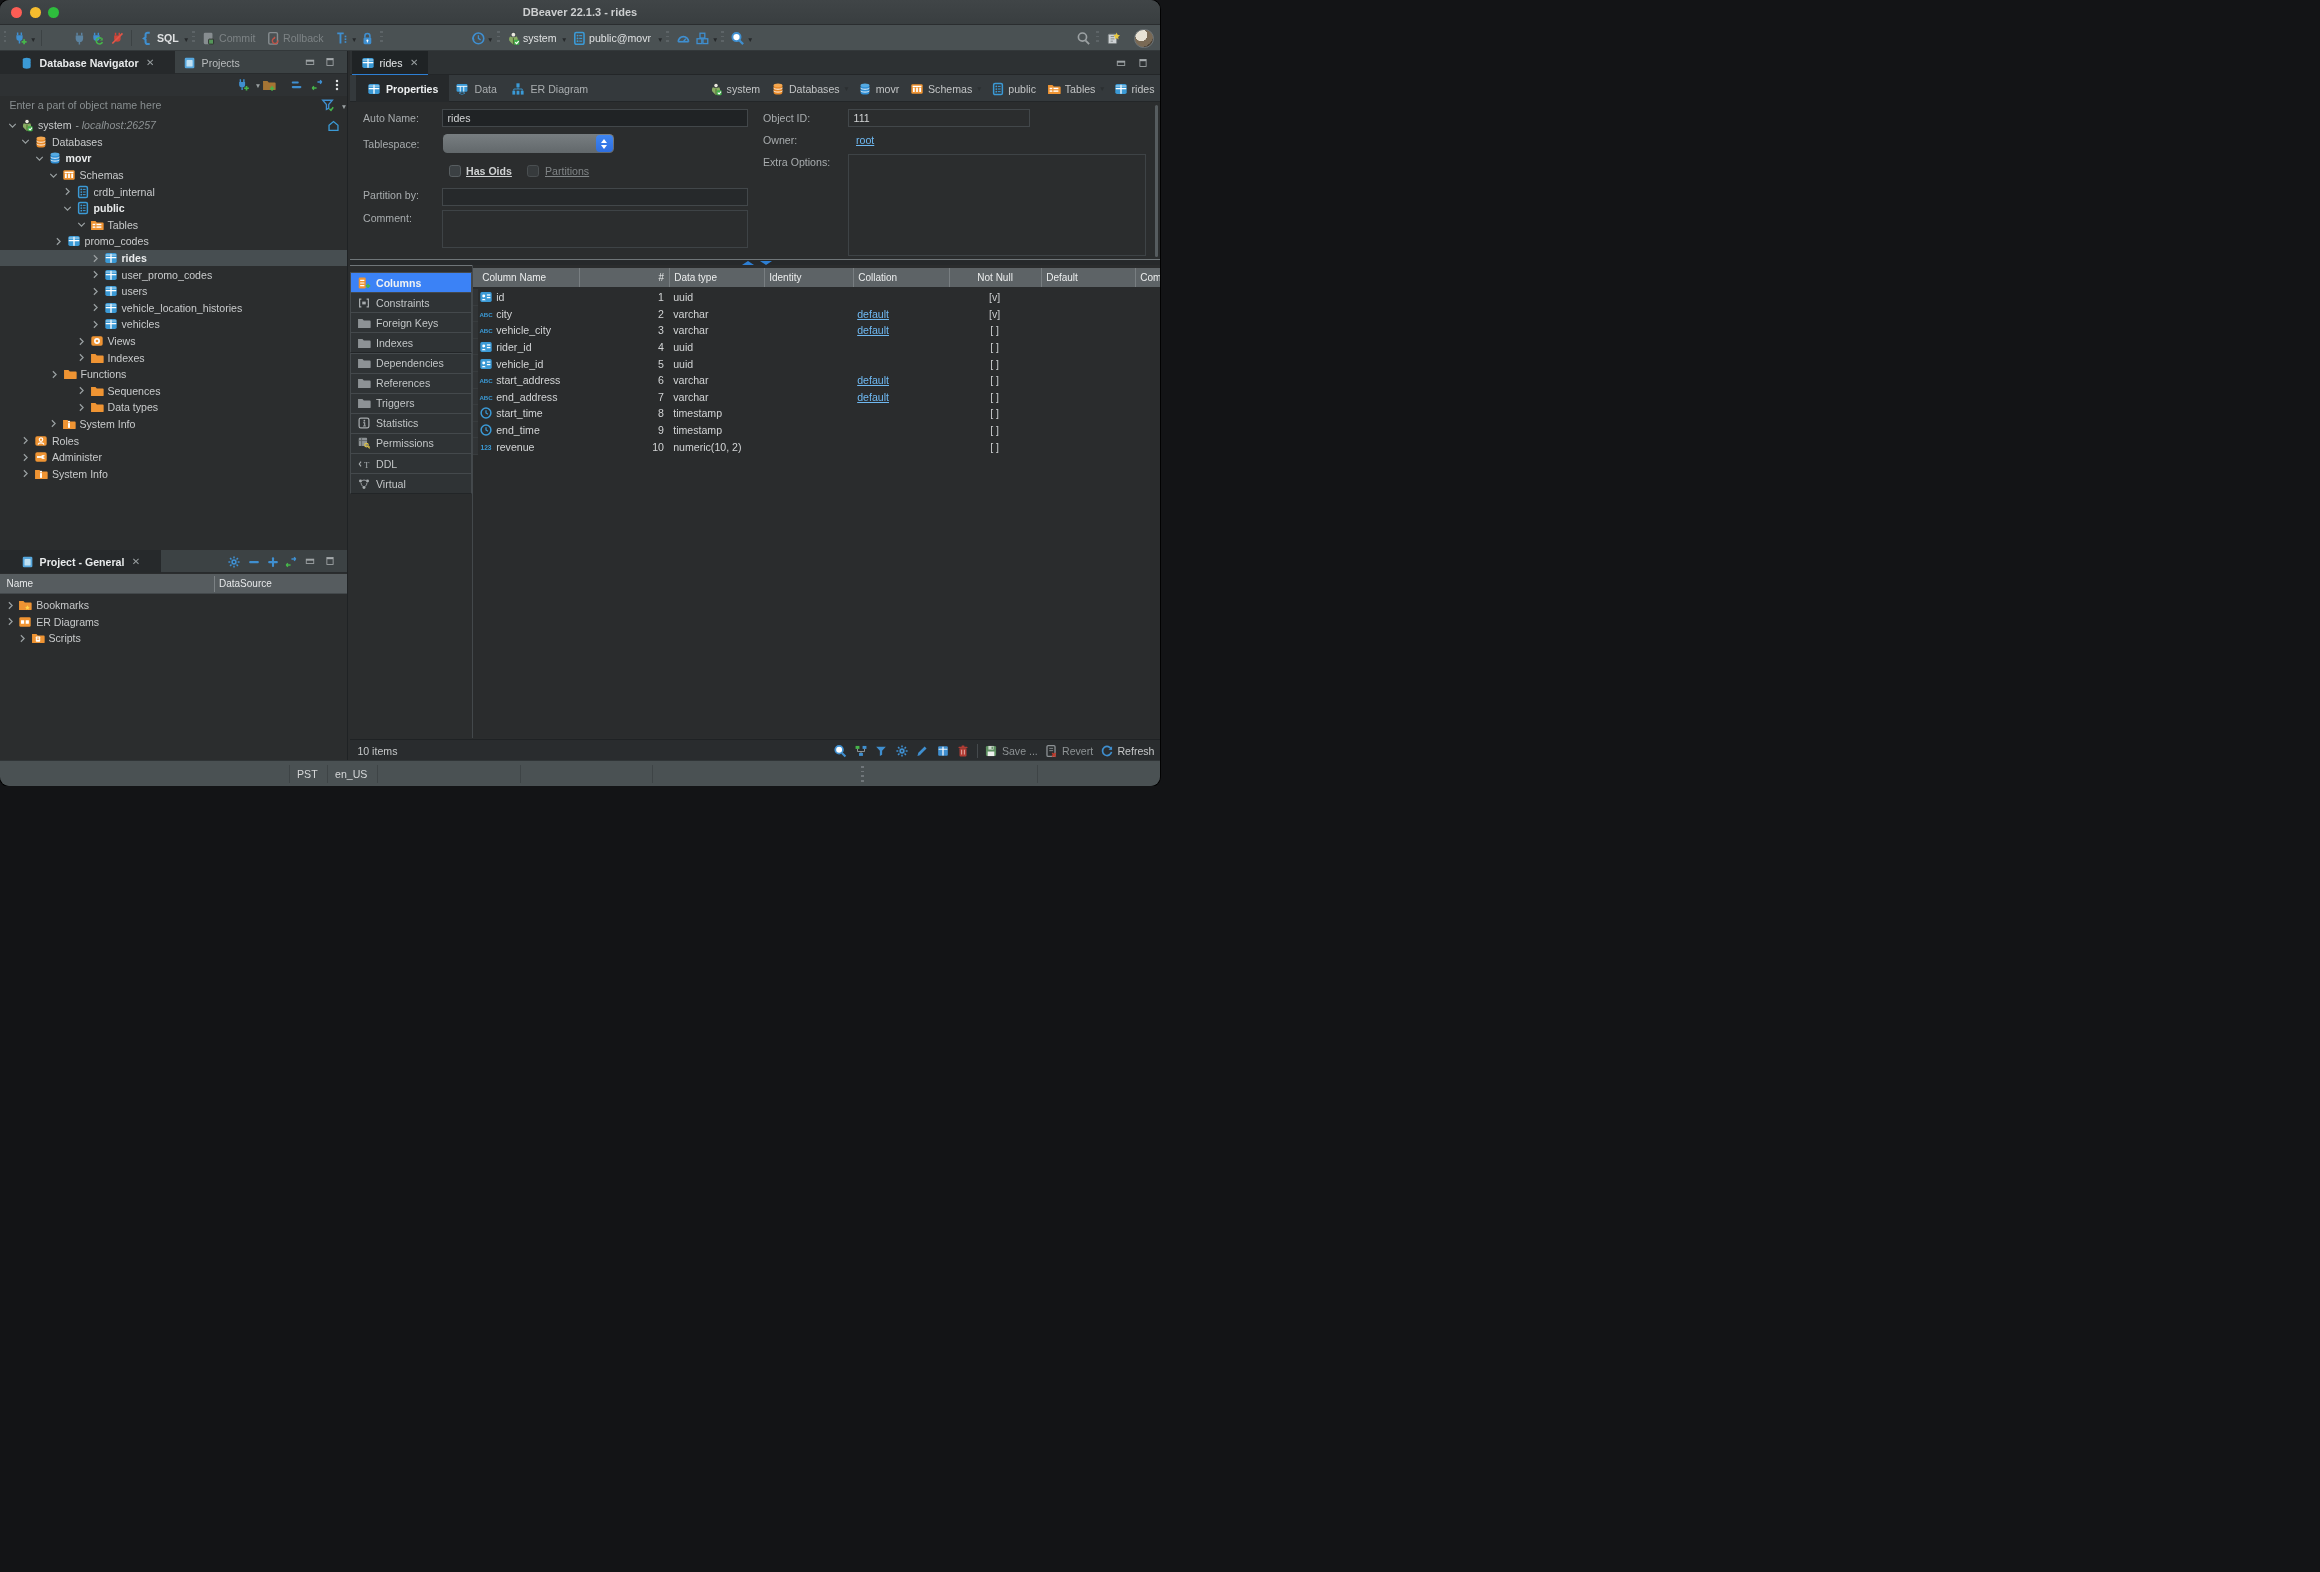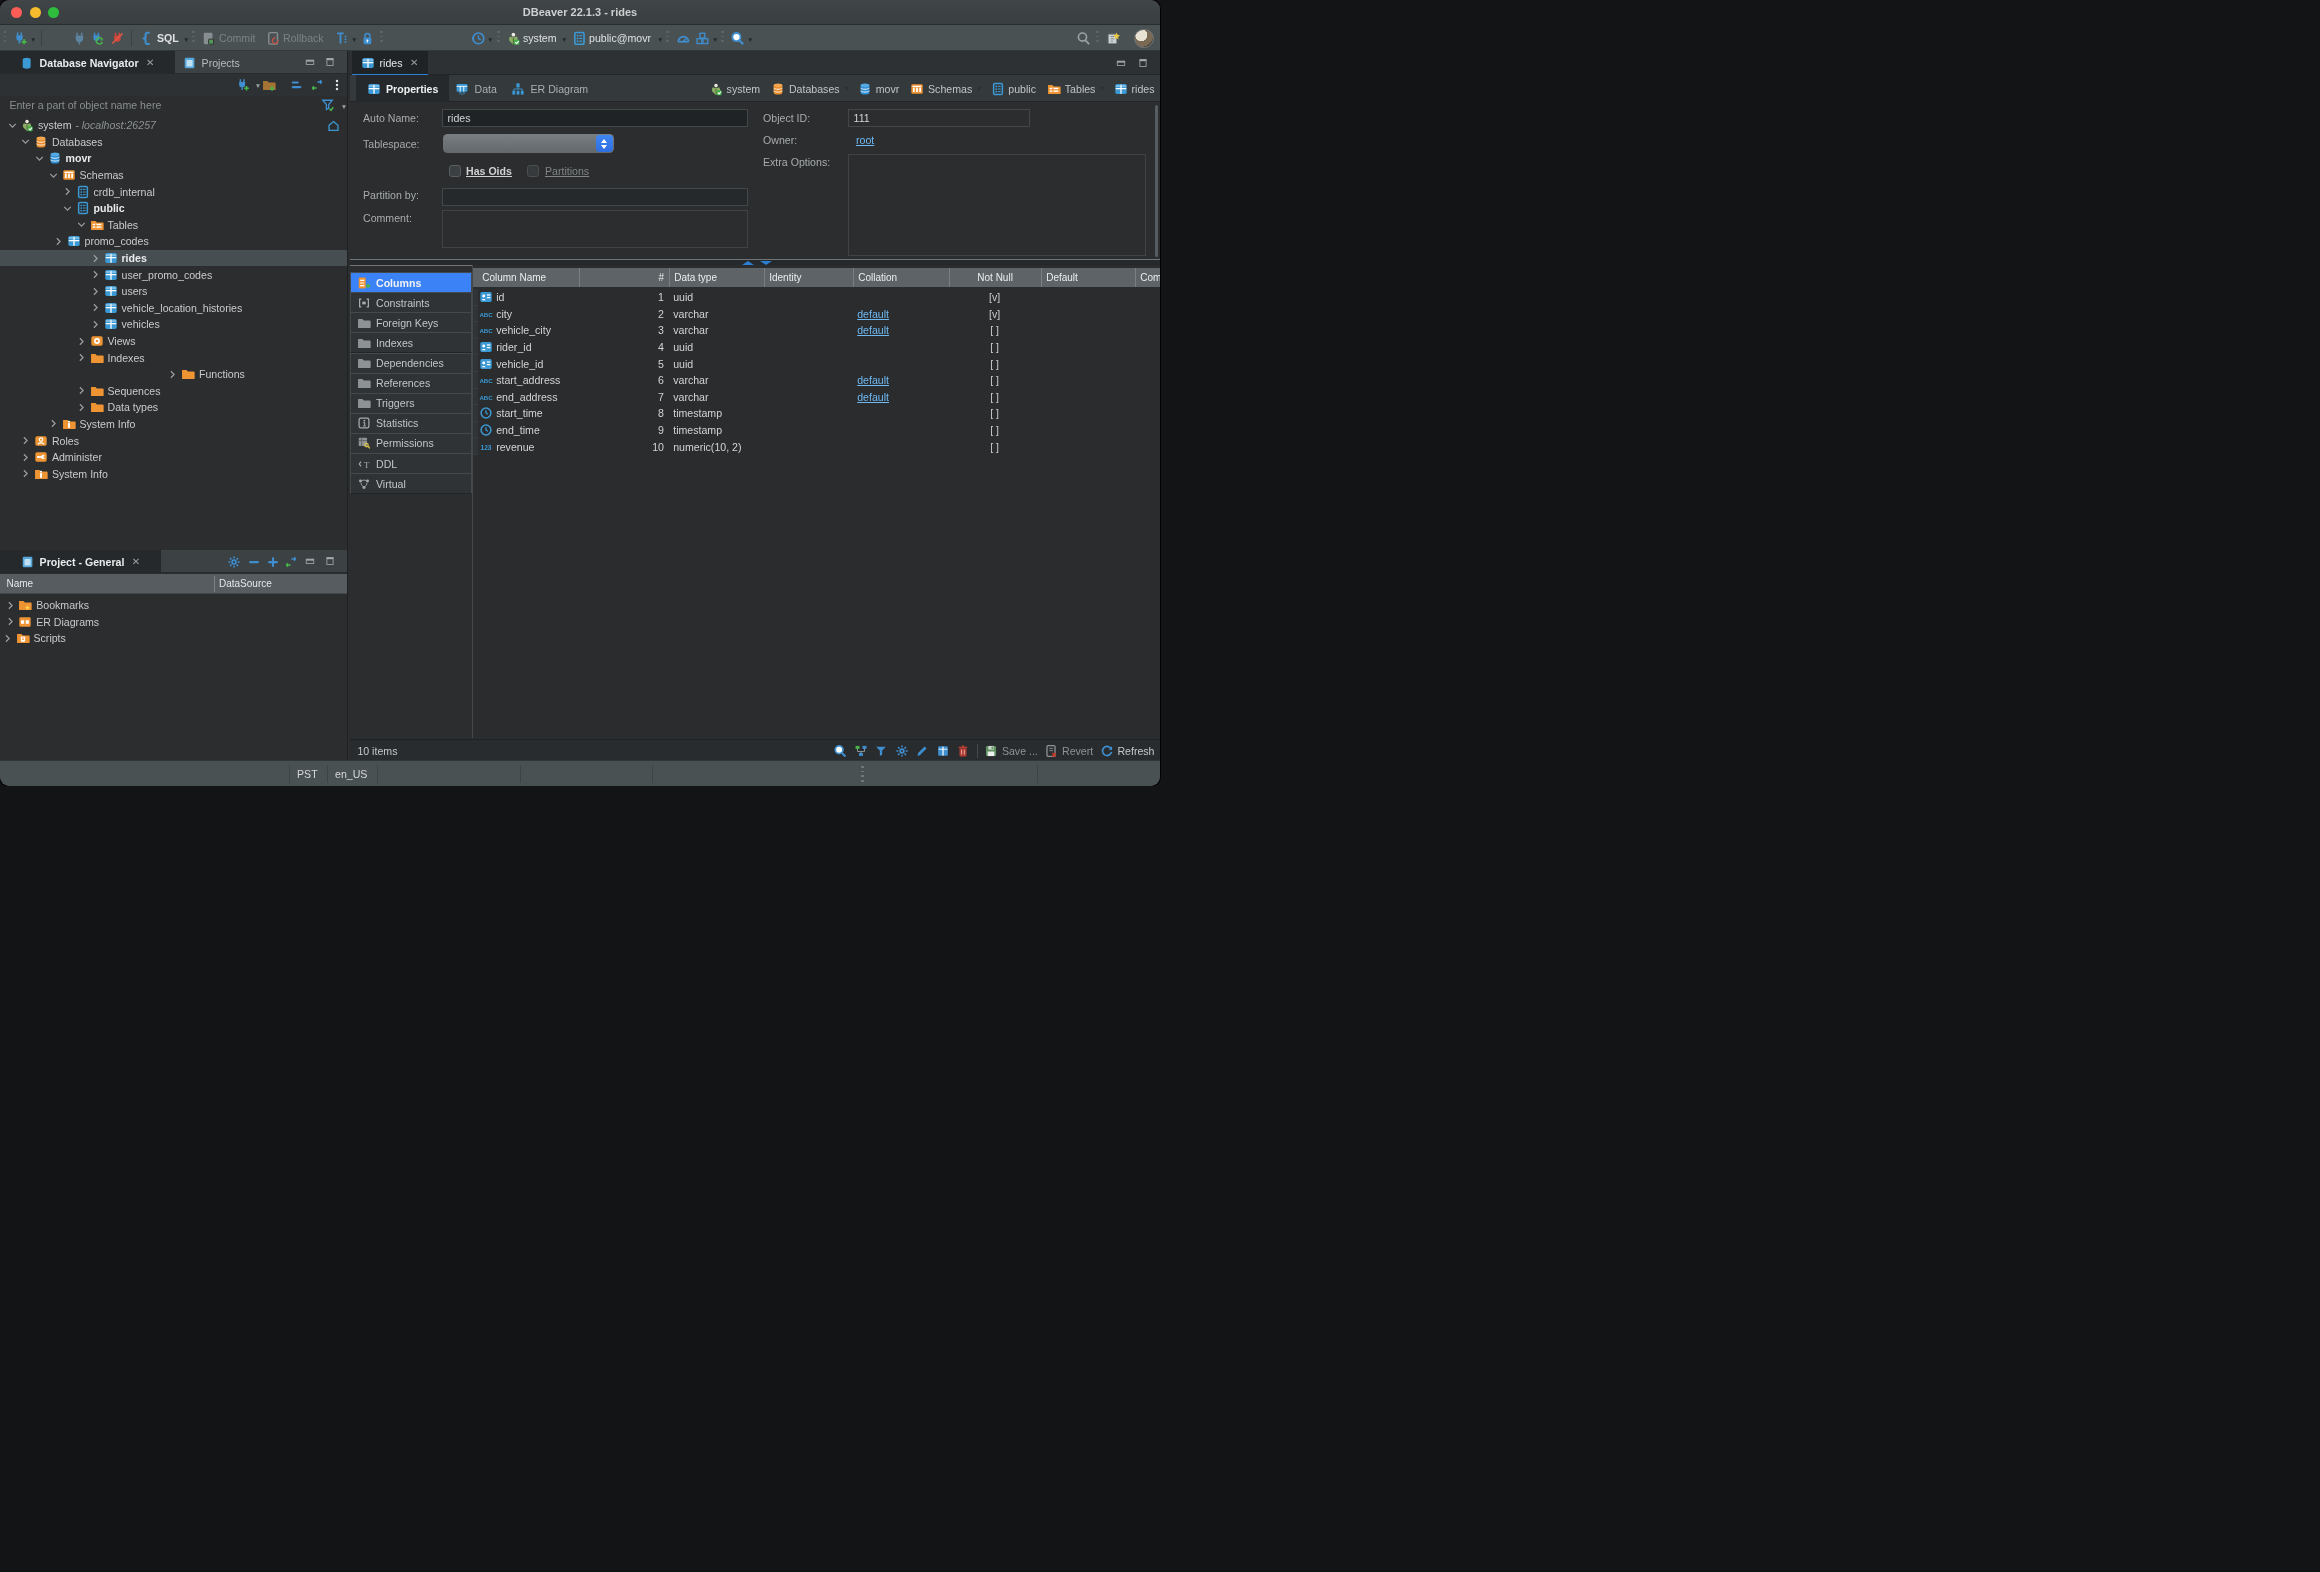--- a/index.html
+++ b/index.html
@@ -644,21 +644,21 @@
             <span class="ticon i">
               <svg viewBox="0 0 16 16" xmlns="http://www.w3.org/2000/svg">
                 <path d="M1.2 3.4h5l1.6 1.8h6.8a1 1 0 0 1 1 1v6.6a1 1 0 0 1-1 1H1.2z" fill="#ef9433"></path>
               </svg>
             </span>
             <span class="tlabel">Indexes</span>
             <span class="tsuffix"></span>
             <span class="thome i"></span>
           </div>
 
-          <div class="trow" style="padding-left: 68px; justify-content: center;">
+          <div class="trow" style="padding-left: 48px;">
             <span class="chev i">
               <svg viewBox="0 0 16 16" xmlns="http://www.w3.org/2000/svg">
                 <path d="M6 4l4 4-4 4" fill="none" stroke="#9aa0a2" stroke-width="1.5"></path>
               </svg>
             </span>
             <span class="ticon i">
               <svg viewBox="0 0 16 16" xmlns="http://www.w3.org/2000/svg">
                 <path d="M1.2 3.4h5l1.6 1.8h6.8a1 1 0 0 1 1 1v6.6a1 1 0 0 1-1 1H1.2z" fill="#ef9433"></path>
               </svg>
             </span>
@@ -853,21 +853,21 @@
             <span class="ticon i">
               <svg viewBox="0 0 16 16" xmlns="http://www.w3.org/2000/svg">
                 <rect x="1.5" y="2.5" width="13" height="11" rx="1.5" fill="#ef9433"></rect>
                 <rect x="3.4" y="6" width="3.6" height="4" fill="#fff"></rect>
                 <rect x="8.8" y="6" width="3.6" height="4" fill="#fff"></rect>
               </svg>
             </span>
             <span class="tlabel">ER Diagrams</span>
           </div>
 
-          <div class="trow" style="padding-left:1px;">
+          <div class="trow" style="padding-left:16px;">
             <span class="chev i">
               <svg viewBox="0 0 16 16" xmlns="http://www.w3.org/2000/svg">
                 <path d="M6 4l4 4-4 4" fill="none" stroke="#9aa0a2" stroke-width="1.5"></path>
               </svg>
             </span>
             <span class="ticon i">
               <svg viewBox="0 0 16 16" xmlns="http://www.w3.org/2000/svg">
                 <path d="M1.2 3.4h5l1.6 1.8h6.8a1 1 0 0 1 1 1v6.6a1 1 0 0 1-1 1H1.2z" fill="#ef9433"></path>
                 <rect x="5.5" y="6.2" width="5" height="6" rx="0.8" fill="#fff"></rect>
                 <path d="M6.6 8h2.8M6.6 9.6h2.8" stroke="#ef9433" stroke-width="0.9"></path>

